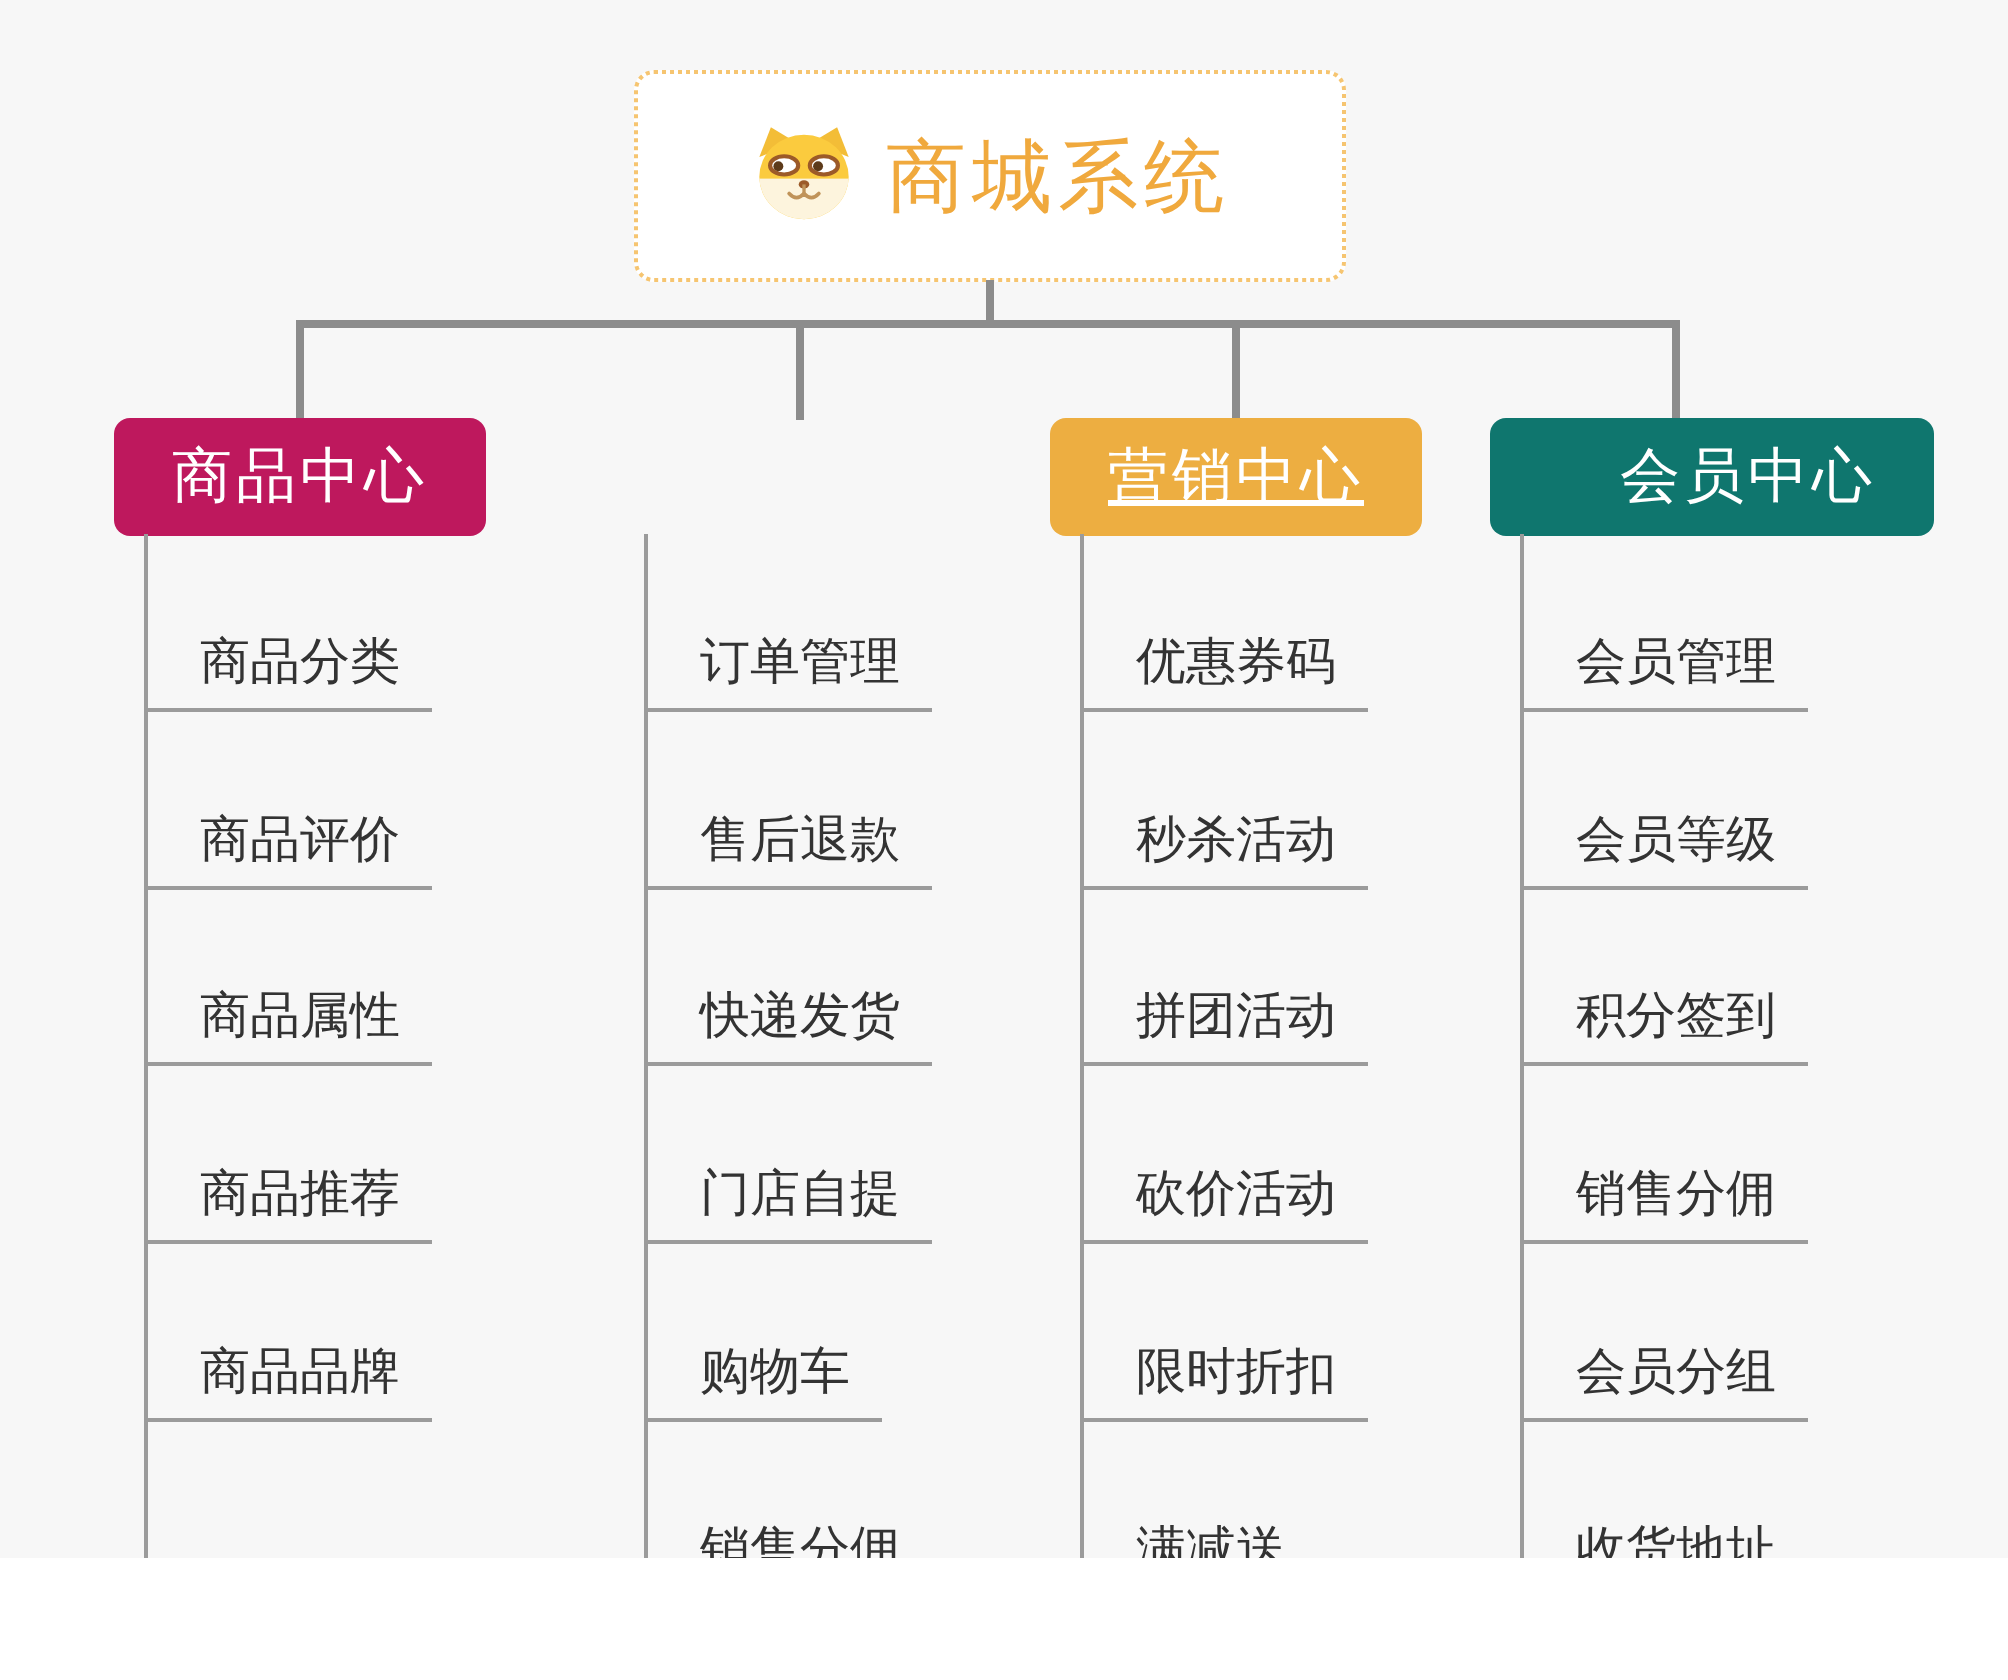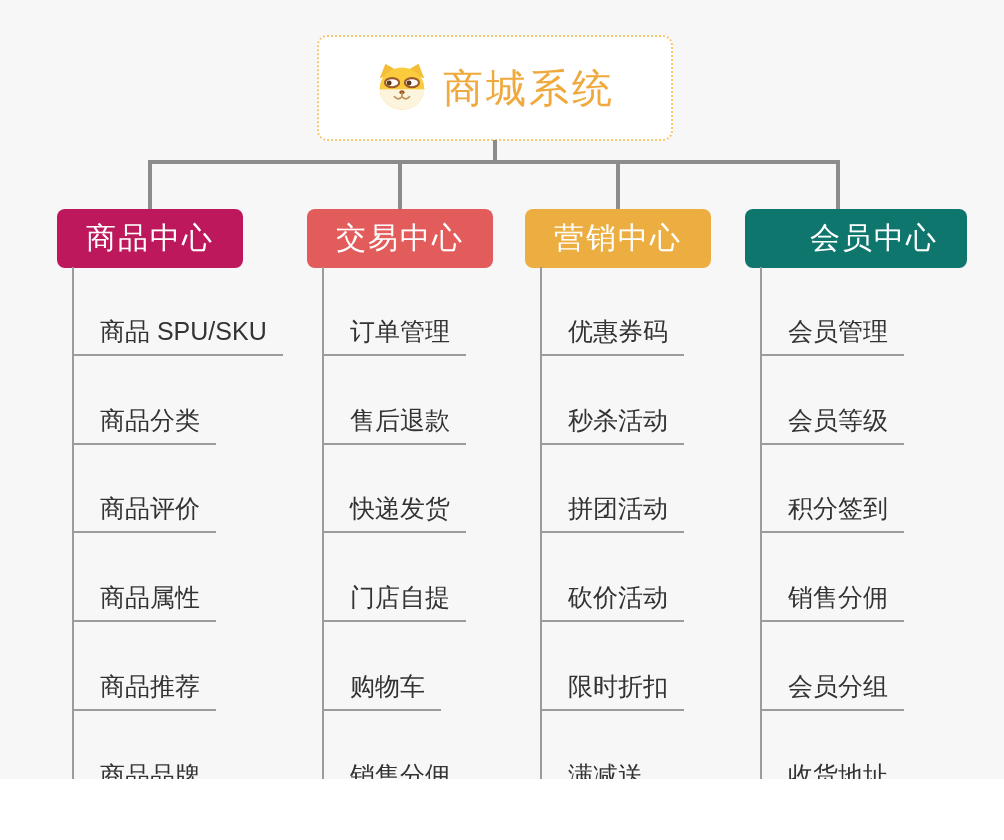--- a/index.html
+++ b/index.html
@@ -137,40 +137,36 @@
   <div class="conn h-bar"></div>
   <div class="conn drop d0"></div>
   <div class="conn drop d1"></div>
   <div class="conn drop d2"></div>
   <div class="conn drop d3"></div>
 
   <div class="branch-box b0" style="background-color: #be185d;">商品中心</div>
   <div class="spine s0"></div>
   <div class="col c0">
     <div class="child-row">
-        <span class="child-node">商品 SPU/SKU</span>
-      </div>
-    <div class="child-row">
         <span class="child-node">商品分类</span>
       </div>
     <div class="child-row">
         <span class="child-node">商品评价</span>
       </div>
     <div class="child-row">
         <span class="child-node">商品属性</span>
       </div>
     <div class="child-row">
         <span class="child-node">商品推荐</span>
       </div>
     <div class="child-row">
         <span class="child-node">商品品牌</span>
       </div>
   </div>
 
-  <div class="branch-box b1" style="background-color: rgb(226, 92, 92);">交易中心</div>
   <div class="spine s1"></div>
   <div class="col c1">
     <div class="child-row">
         <span class="child-node">订单管理</span>
       </div>
     <div class="child-row">
         <span class="child-node">售后退款</span>
       </div>
     <div class="child-row">
         <span class="child-node">快递发货</span>
@@ -179,21 +175,21 @@
         <span class="child-node">门店自提</span>
       </div>
     <div class="child-row">
         <span class="child-node">购物车</span>
       </div>
     <div class="child-row">
         <span class="child-node">销售分佣</span>
       </div>
   </div>
 
-  <div class="branch-box b2" style="background-color: rgb(237, 174, 65);">营销中心</div>
+  <div class="branch-box b2" style="background-color: rgb(237, 174, 65); text-decoration: underline;">营销中心</div>
   <div class="spine s2"></div>
   <div class="col c2">
     <div class="child-row">
         <span class="child-node">优惠券码</span>
       </div>
     <div class="child-row">
         <span class="child-node">秒杀活动</span>
       </div>
     <div class="child-row">
         <span class="child-node">拼团活动</span>

